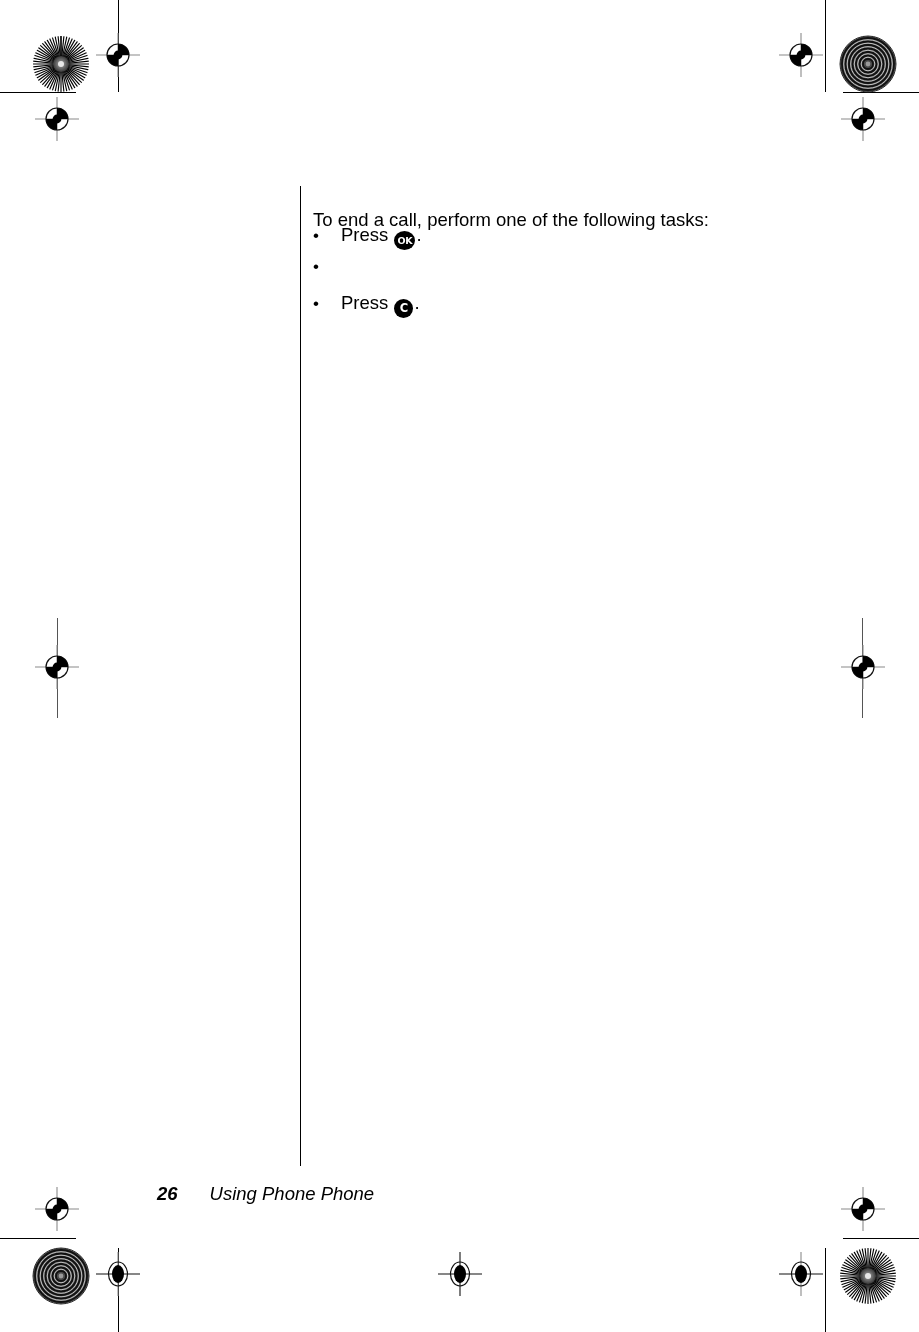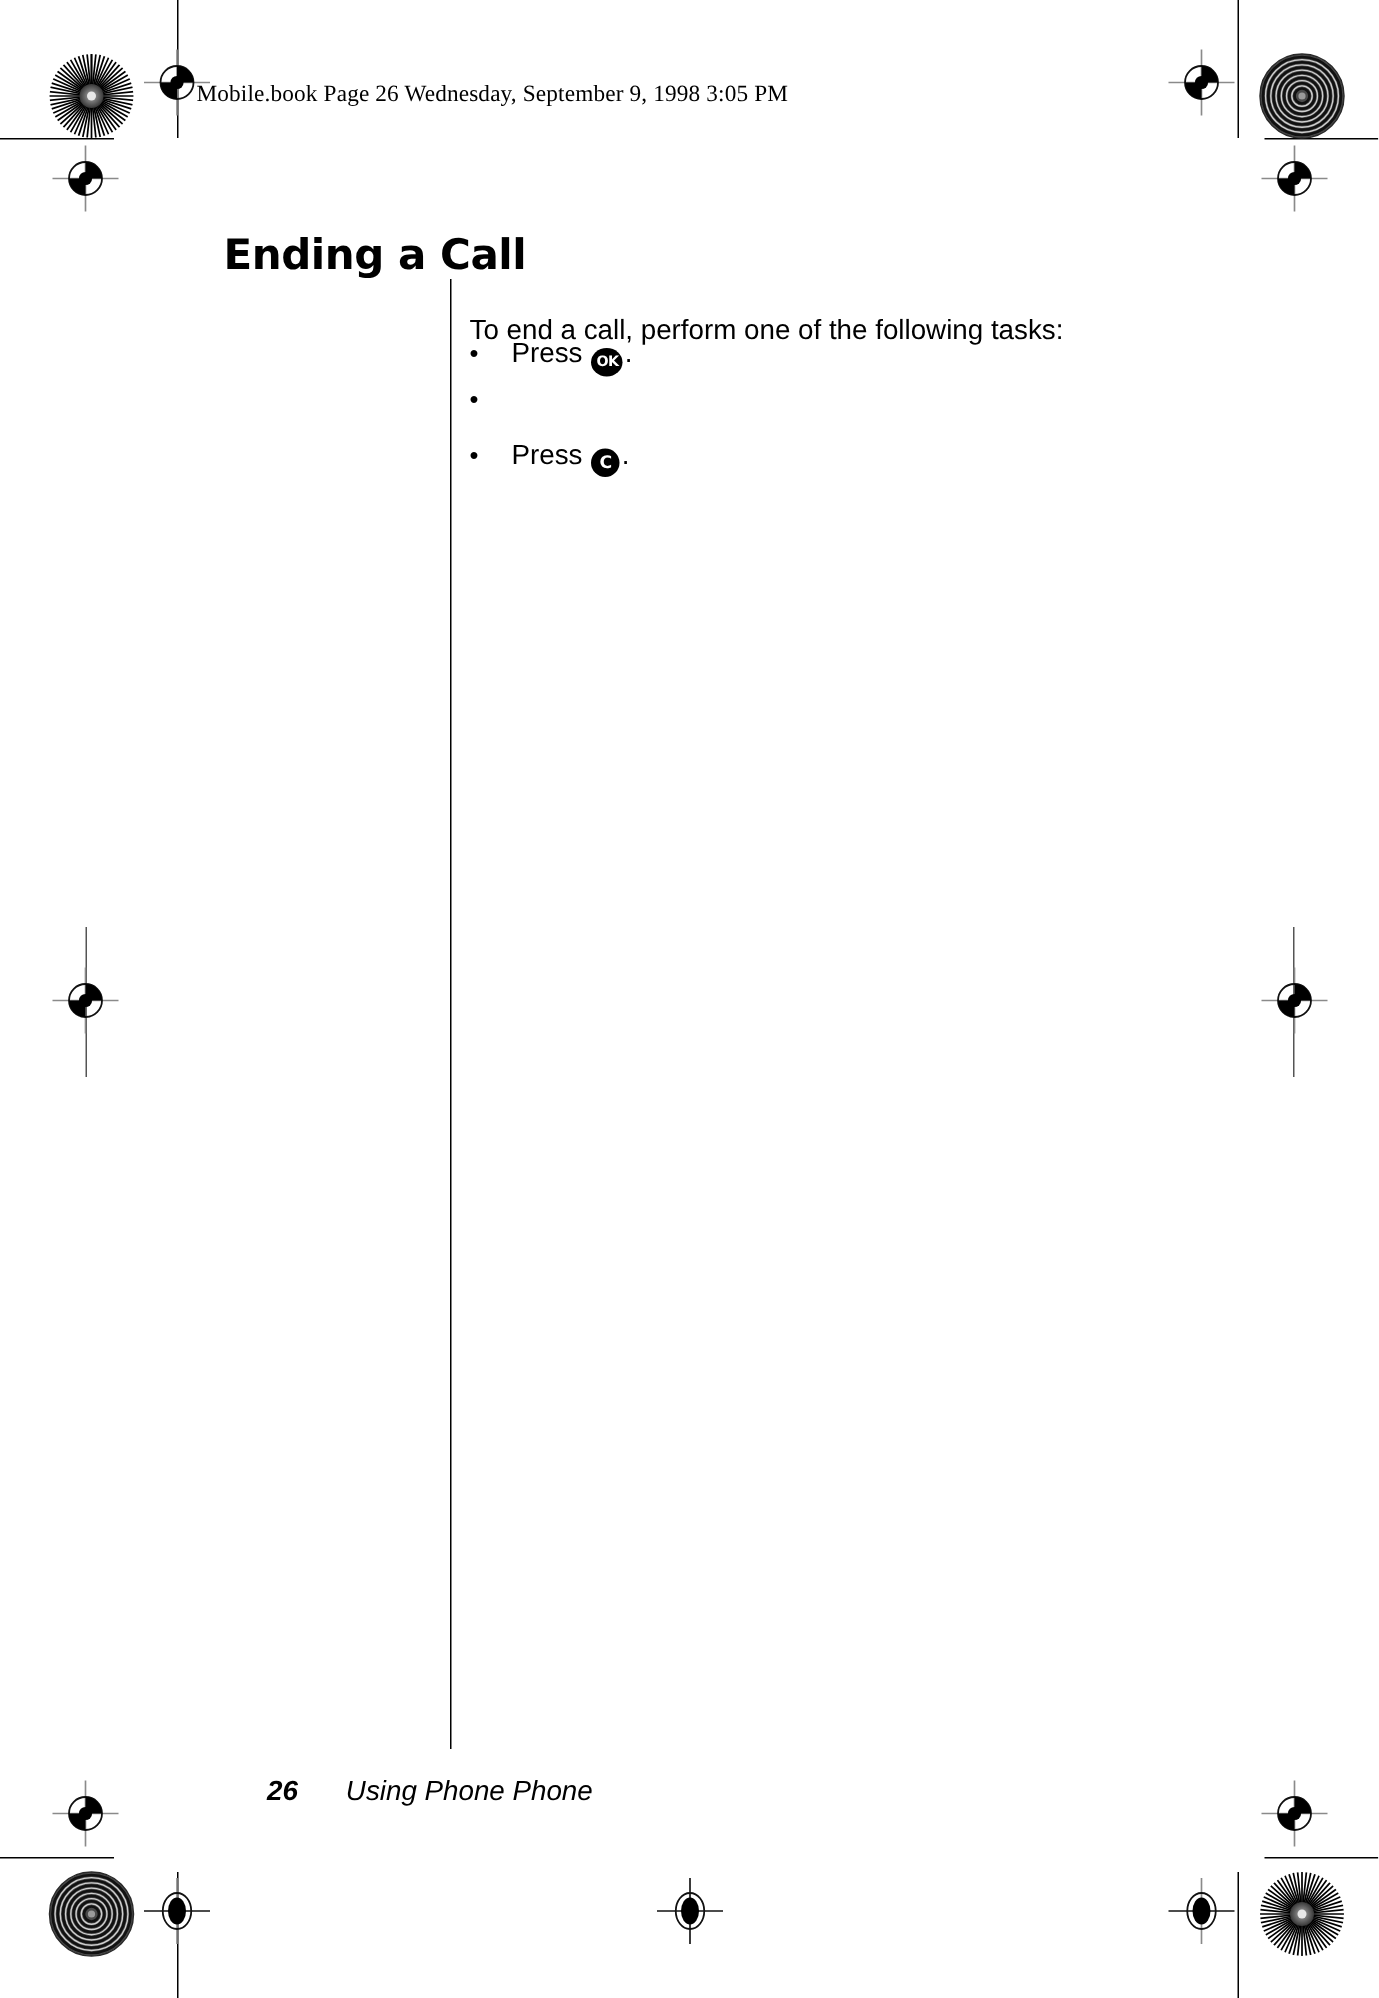--- a/index.html
+++ b/index.html
@@ -143,21 +143,20 @@
   }
 
   
   .footer {
     position: absolute;
     left: 157px;
     top: 1183px;
     display: flex;
     align-items: flex-start;
     white-space: nowrap;
-    margin-left: 21px;
   }
   .footer-page {
     font-weight: bold;
     font-style: italic;
     font-size: 18.5px;
     color: #000;
   }
   .footer-label {
     font-style: italic;
     font-size: 18.5px;
@@ -527,23 +526,21 @@
   <div class="reg-mark" style="left:437px; top:1251px;">
     <svg width="46" height="46" viewBox="0 0 46 46">
       <line x1="23" y1="1" x2="23" y2="45" stroke="#111" stroke-width="1.1"></line>
       <line x1="1" y1="23" x2="45" y2="23" stroke="#111" stroke-width="1.1"></line>
       <ellipse cx="23" cy="23" rx="9.5" ry="12" fill="none" stroke="#111" stroke-width="1.2"></ellipse>
       <ellipse cx="23" cy="23" rx="6" ry="9" fill="#000"></ellipse>
       <circle cx="23" cy="23" r="4.2" fill="#000"></circle>
     </svg>
   </div>
 
-  <div class="slug">Mobile.book  Page 26  Wednesday, September 9, 1998  3:05 PM</div>
-
-  <h1 class="chapter-title">Ending a Call</h1>
+
 
   <div class="content-rule"></div>
 
   <p class="intro">To end a call, perform one of the following tasks:</p>
 
   <ul class="bullet-list" style="list-style:none; margin:0; padding:0;">
 
     <li class="bullet-row">
       <span class="bullet-dot">•</span>
       <span class="bullet-text">

